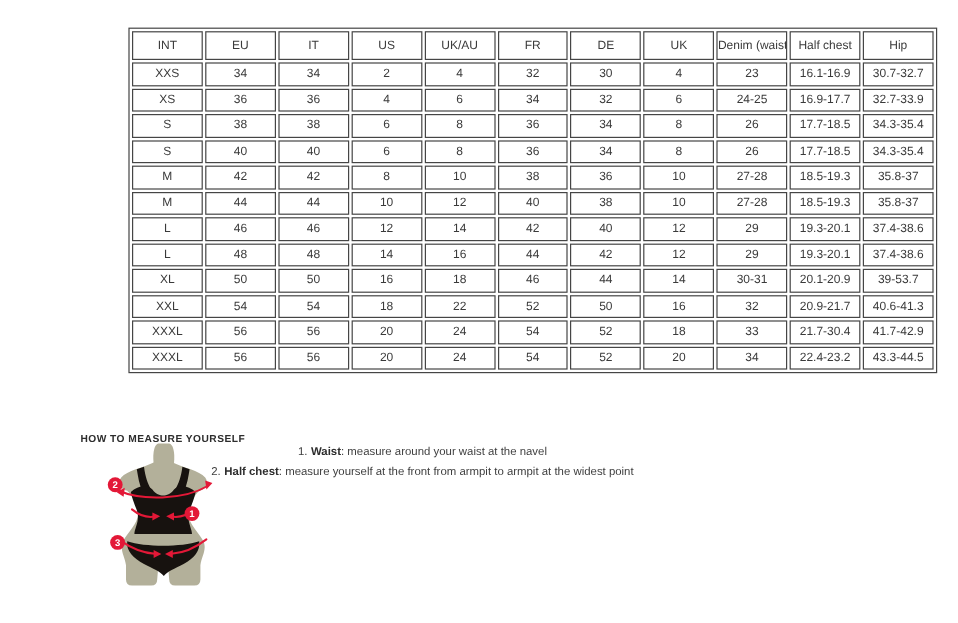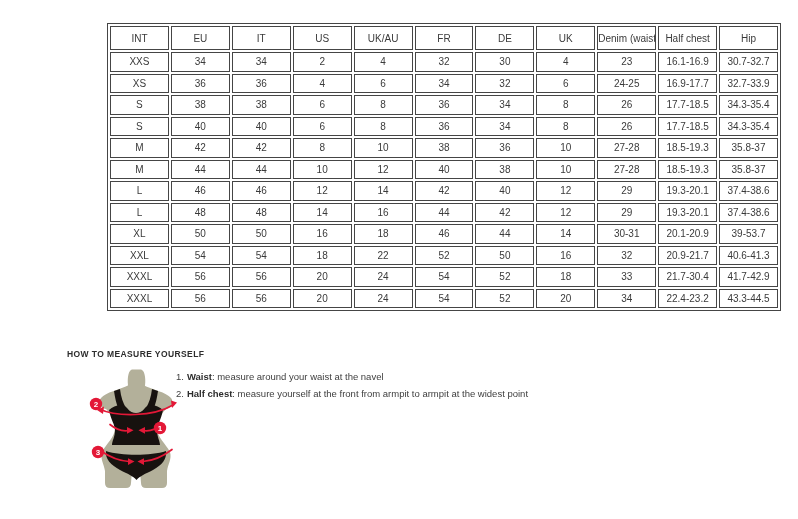--- a/index.html
+++ b/index.html
@@ -14,28 +14,28 @@
     border:1px solid #454545; table-layout:fixed;margin-left:44px;
   }
   .size-table th, .size-table td {
     border:1px solid #454545; text-align:center; vertical-align:middle;
     font-size:10px; color:#3a3a3a; padding:0; overflow:hidden; white-space:nowrap;
   }
   .size-table th { height:22px; font-weight:normal; }
   .size-table td { height:17.5px; }
   
   .measure-title {
-    position:absolute; left:67px; top:349px; margin:0;
+    position:absolute; left:67px; top:360px; margin:0;
     font-size:8.5px; font-weight:bold; letter-spacing:0.4px; color:#2d2d2d;
   }
   .instructions {
     position:absolute; left:176px; top:371px; margin:0; padding:0;
     list-style:none; font-size:9.5px; line-height:11px; color:#3e3e3e;
   }
-  .instructions li { margin-bottom:5.5px; }
+  .instructions li { margin-bottom:5.5px;text-align:center; }
   .instructions .num  { margin-right:3px; }
   .instructions .term { font-weight:bold; color:#2d2d2d; }
   
   .figure-svg { position:absolute; left:85px; top:367px; }
   .fill-body  { fill:var(--mannequin_body,#b3b09a); }
   .fill-suit  { fill:var(--swimsuit_black,#17120f); }
   .stroke-red { stroke:var(--accent_red,#e31837); fill:none; stroke-width:1.7; stroke-linecap:round; }
   .fill-red   { fill:var(--accent_red,#e31837); }
   .badge-num  { fill:#ffffff; font-size:8px; font-weight:bold; font-family:"Liberation Sans",sans-serif; }
 </style>

